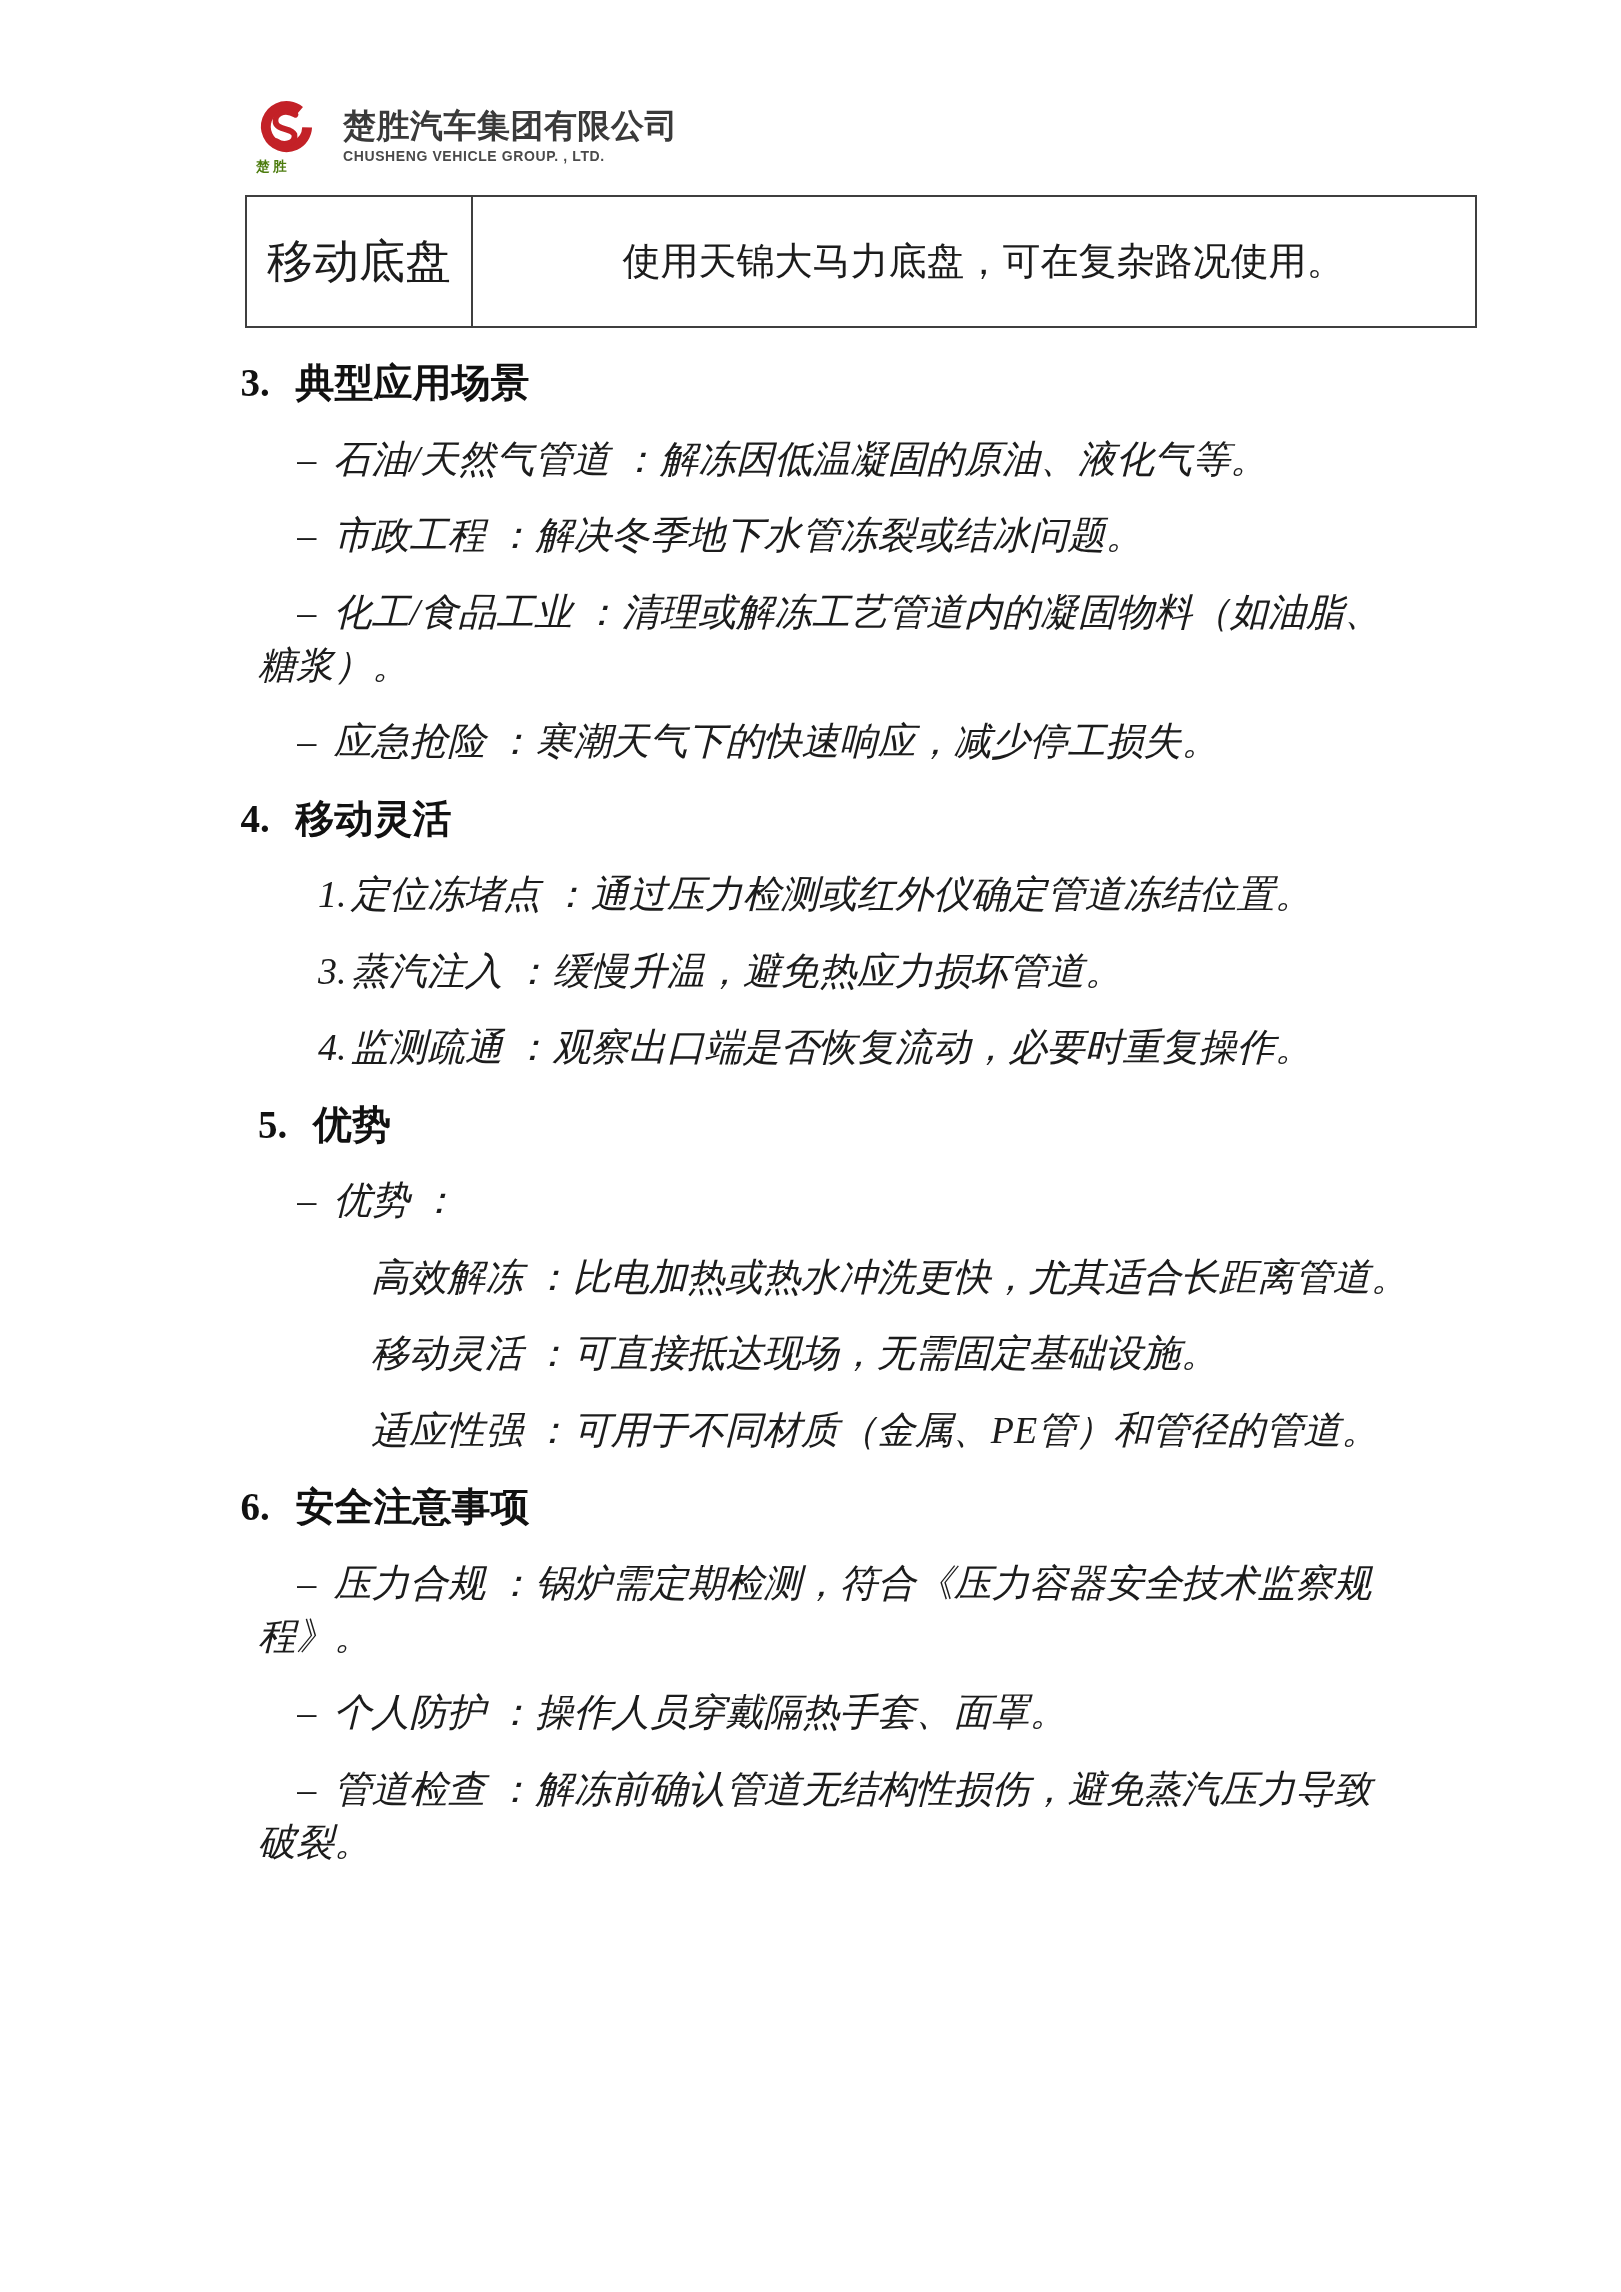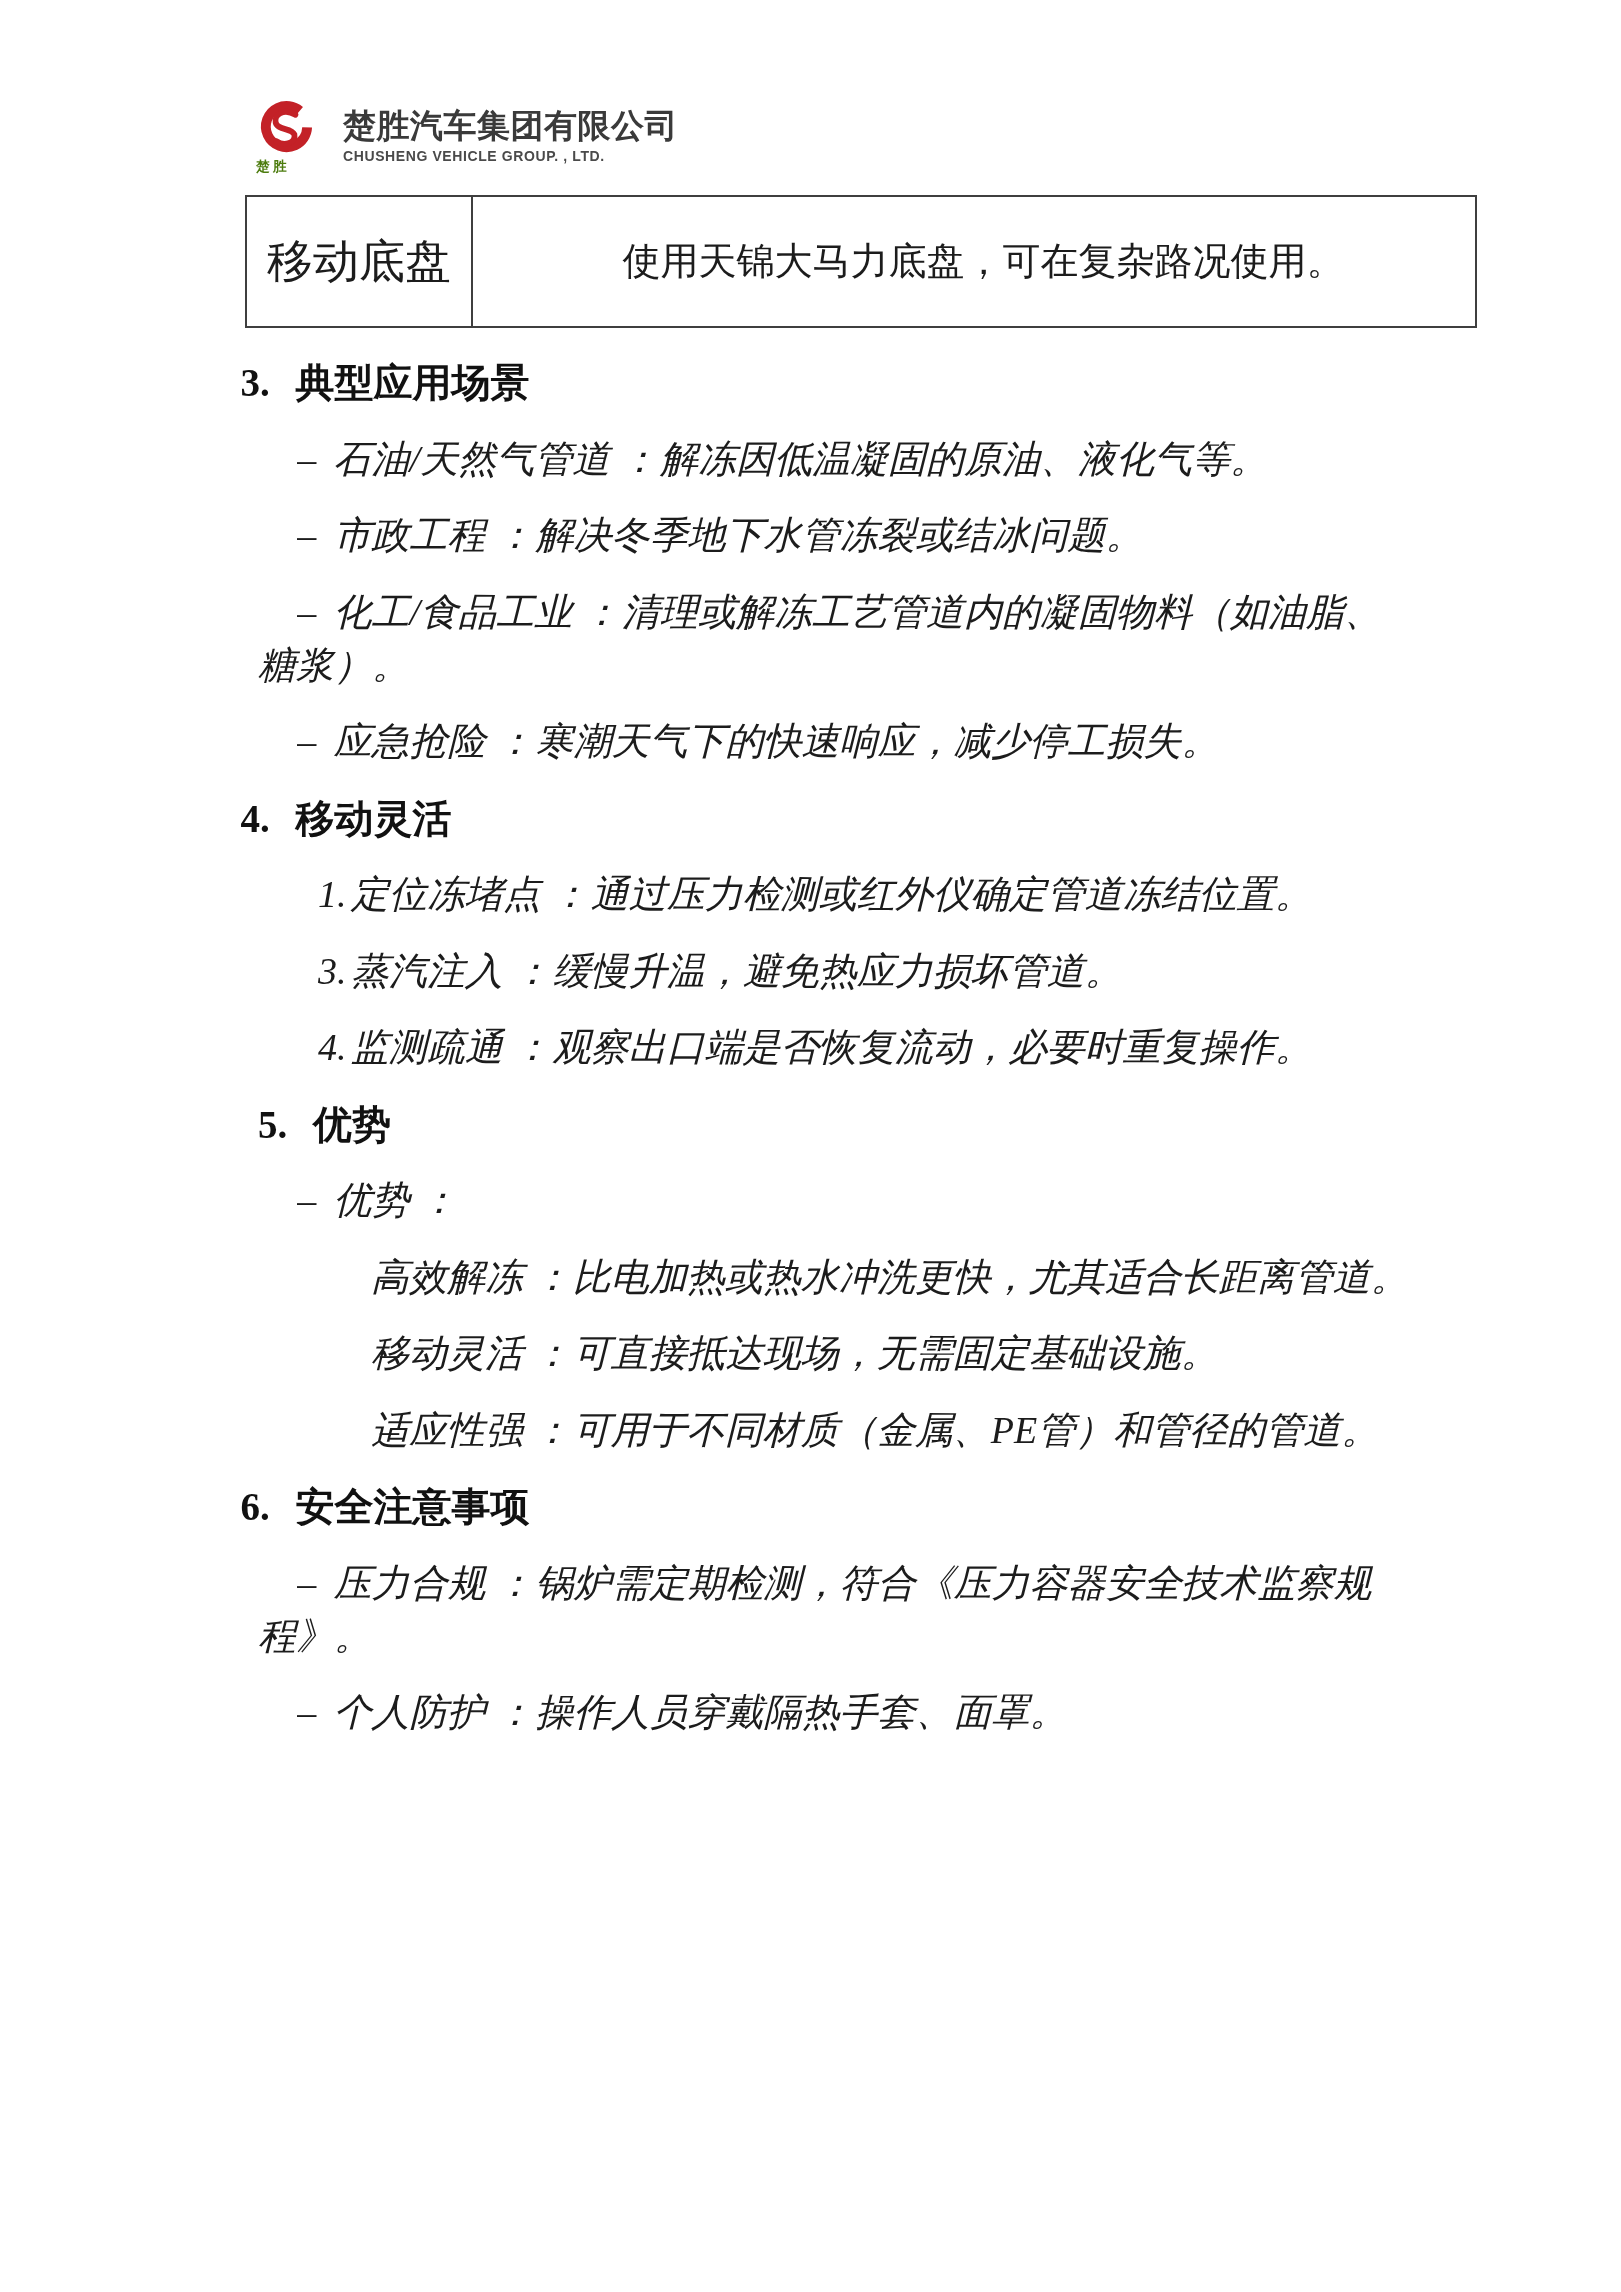--- a/index.html
+++ b/index.html
@@ -122,16 +122,17 @@
     <p class="li l2"><span class="mk">–</span><span>移动灵活</span><span class="co">：</span><span>可直接抵达现场，无需固定基础设施。</span></p>
 
     <p class="li l2"><span class="mk">–</span><span>适应性强</span><span class="co">：</span><span>可用于不同材质（金属、PE管）和管径的管道。</span></p>
 
     <h2 class="hd"><span class="hnum">6.</span><span>安全注意事项</span></h2>
 
     <p class="li l1"><span class="mk">–</span><span>压力合规</span><span class="co">：</span><span>锅炉需定期检测，符合《压力容器安全技术监察规</span><br><span>程》。</span></p>
 
     <p class="li l1"><span class="mk">–</span><span>个人防护</span><span class="co">：</span><span>操作人员穿戴隔热手套、面罩。</span></p>
 
+    <p class="li l1"><span class="mk">–</span><span>管道检查</span><span class="co">：</span><span>解冻前确认管道无结构性损伤，避免蒸汽压力导致</span><br><span>破裂。</span></p>
 
   </div>
 </div>
 
 
 </body></html>

